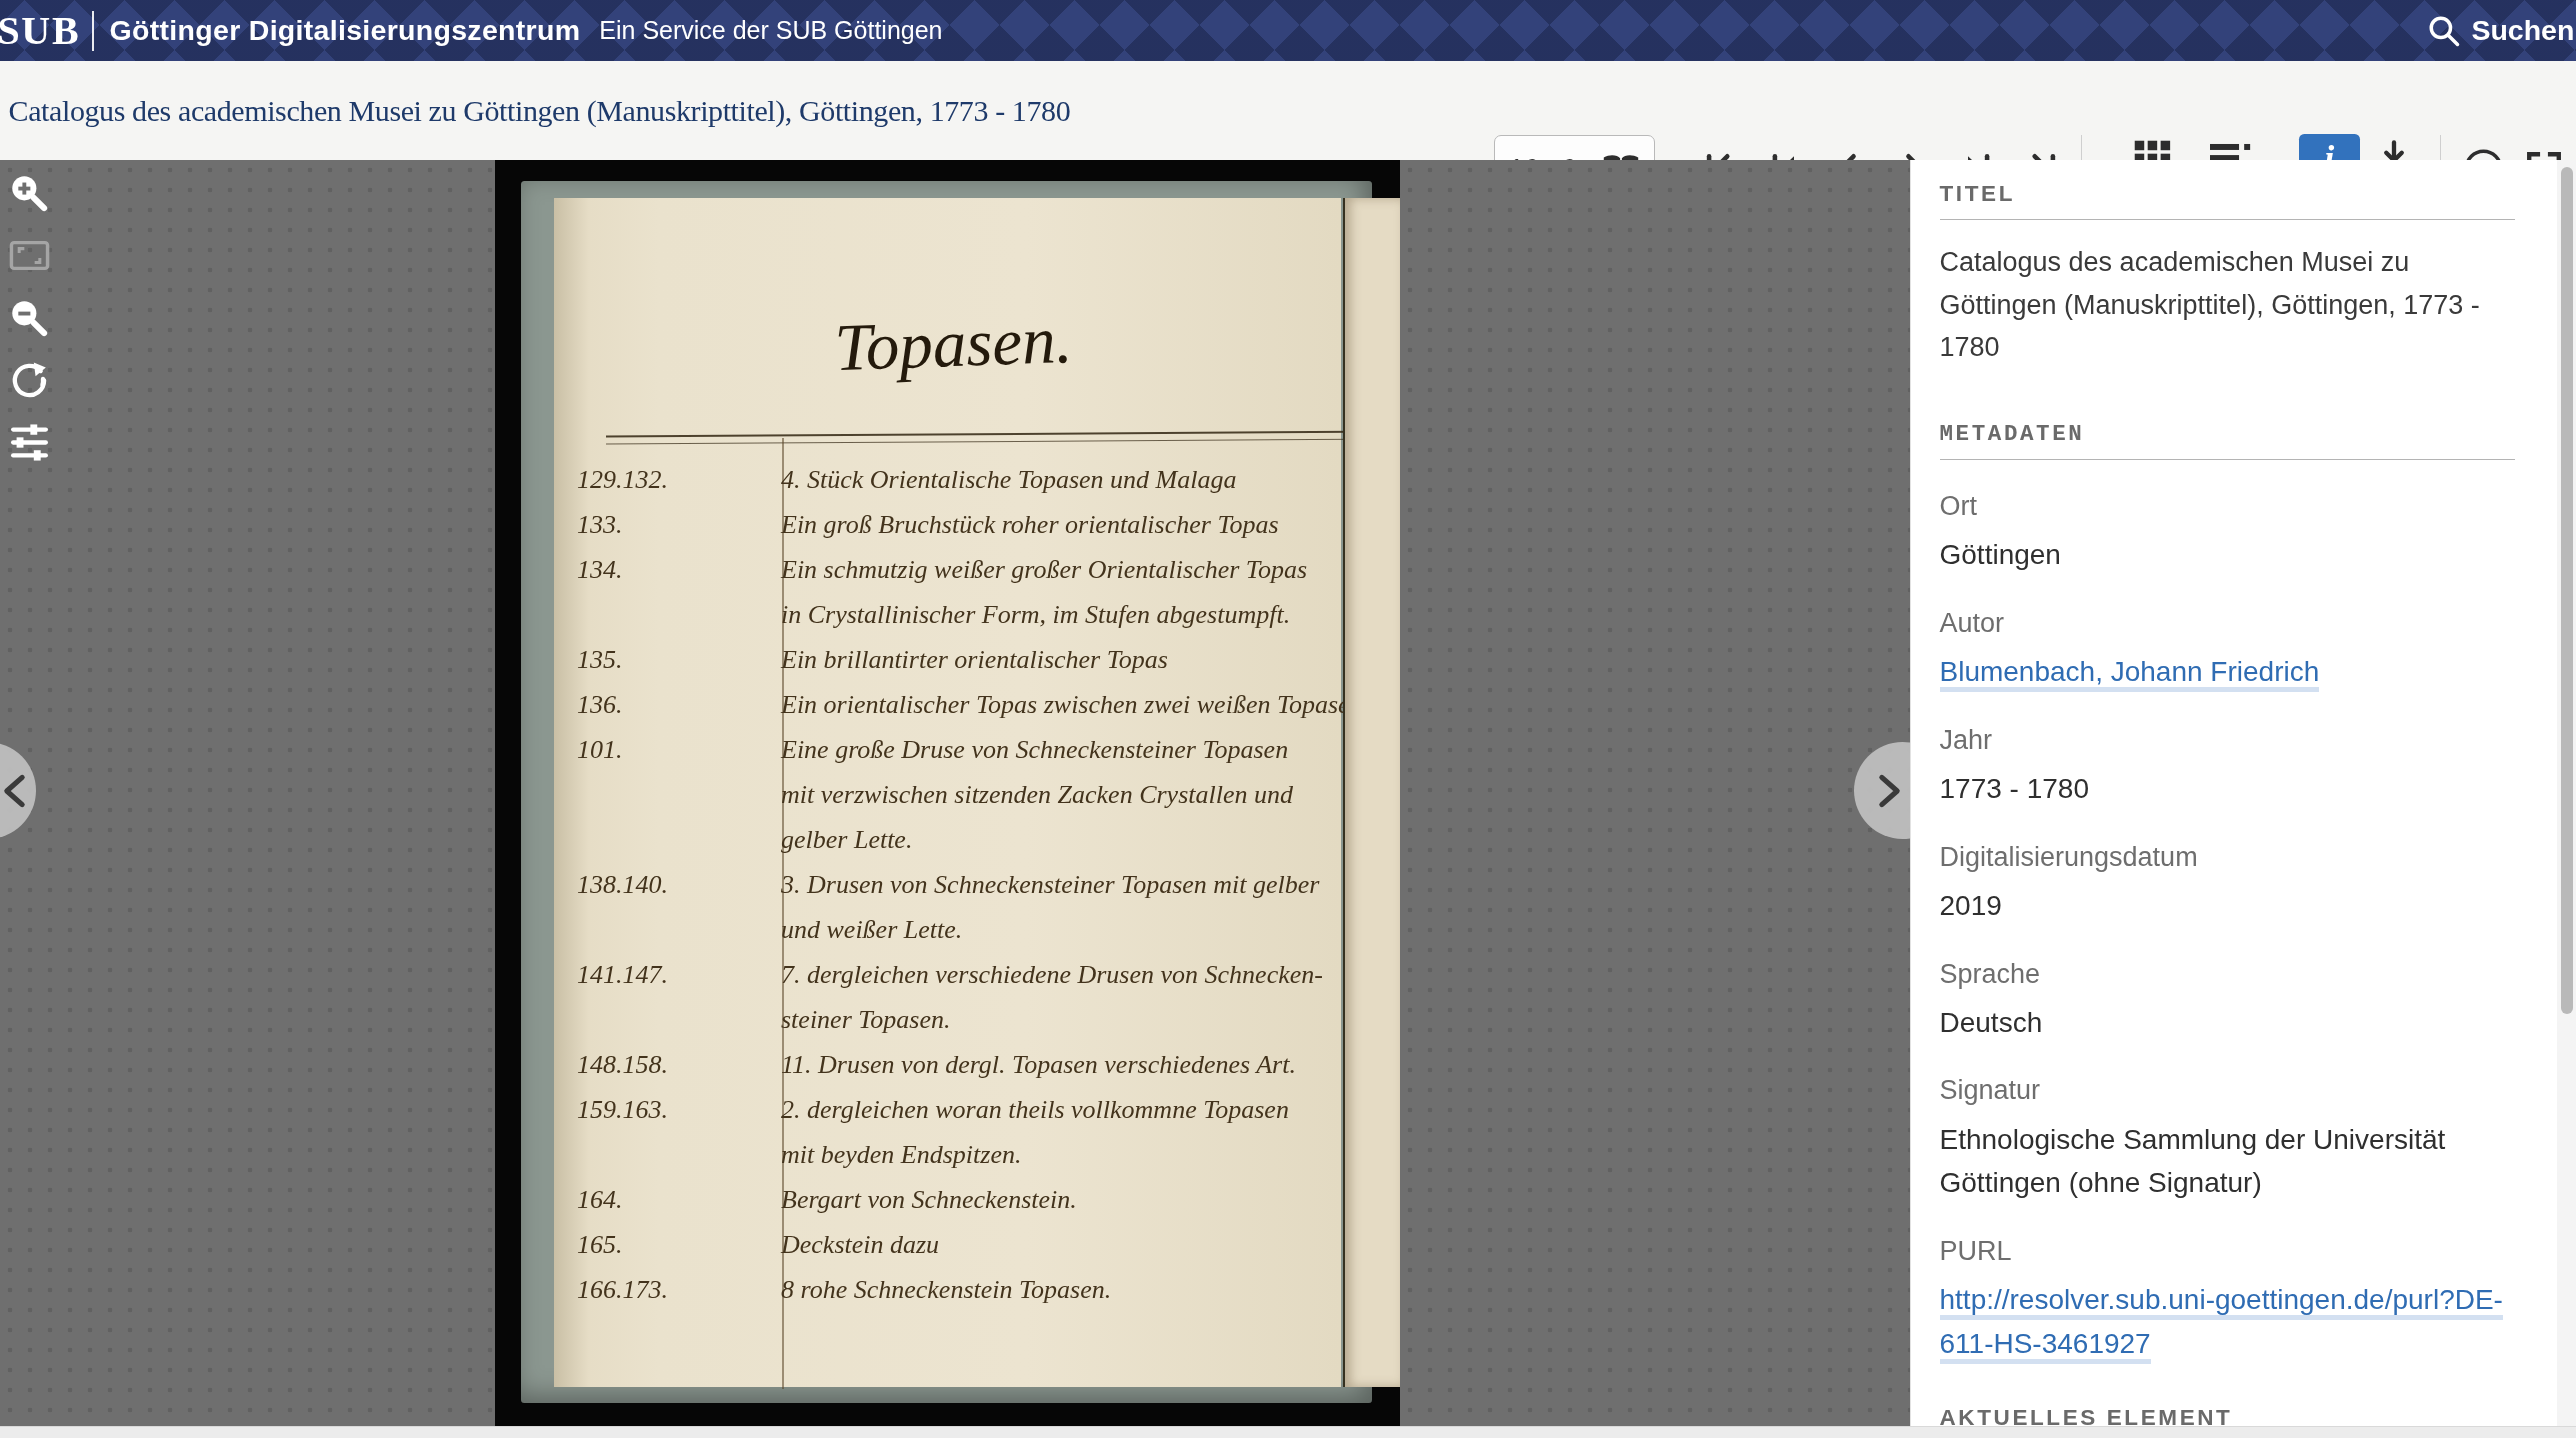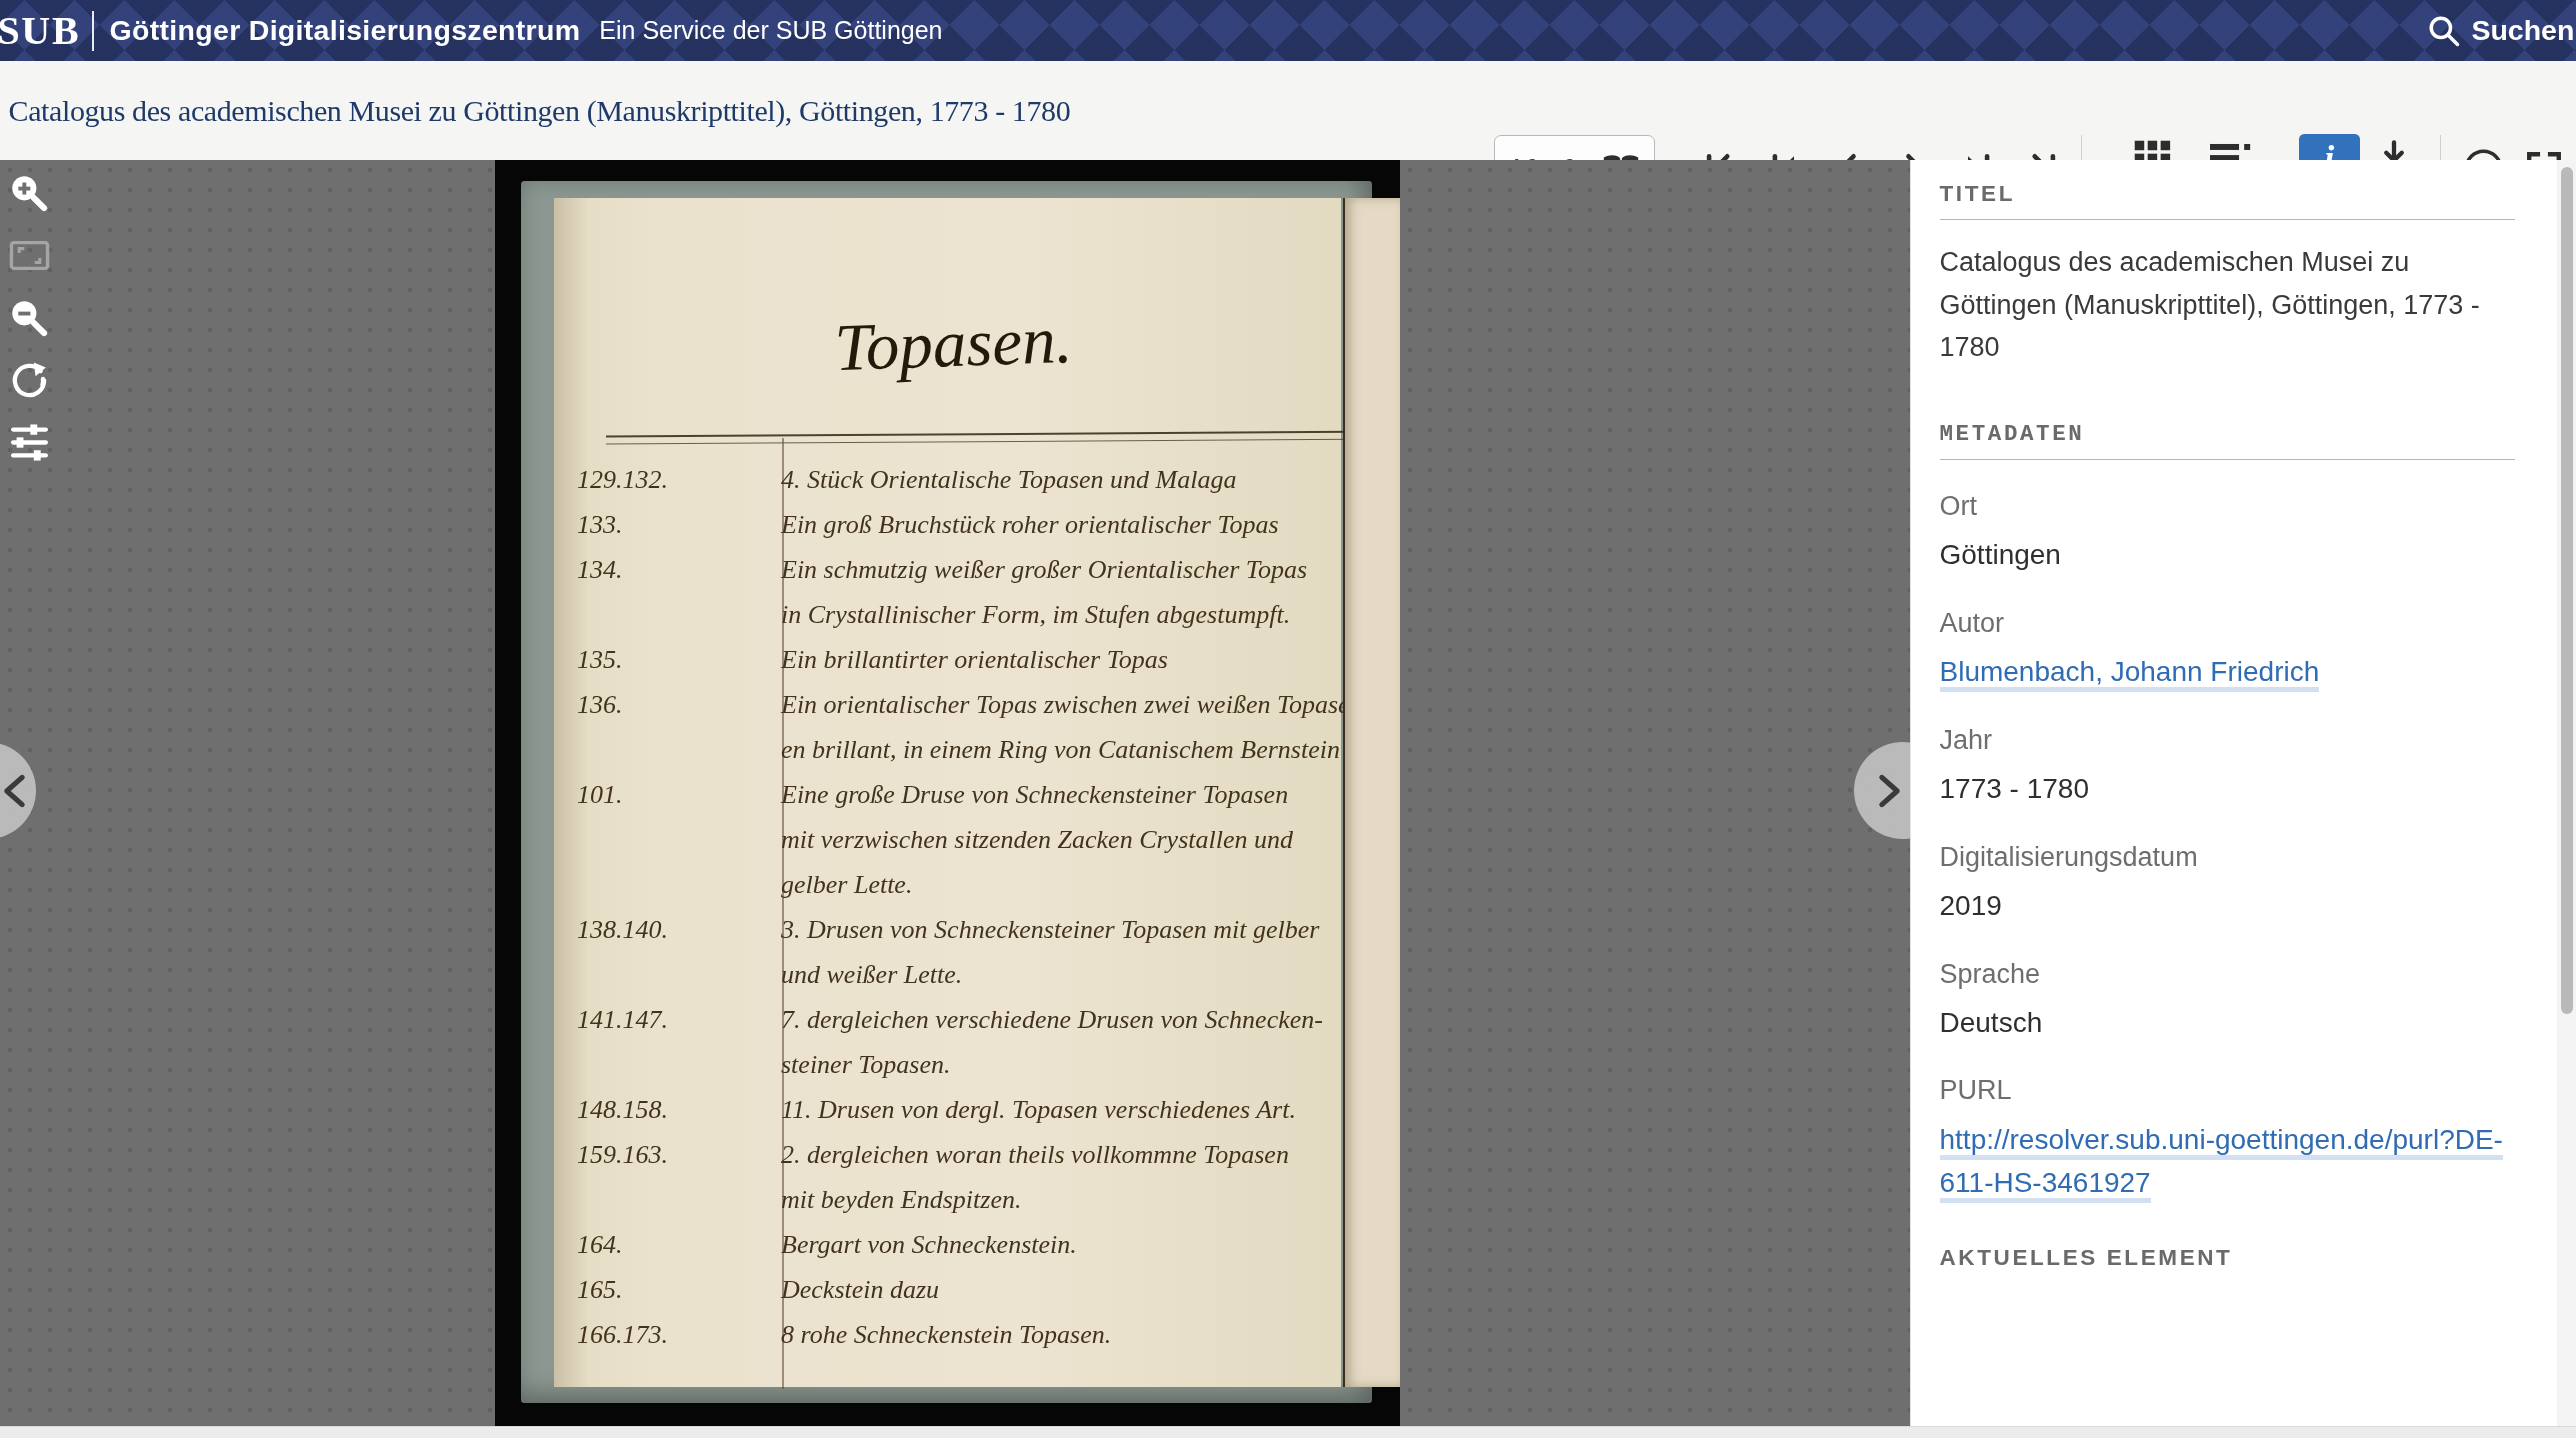--- a/index.html
+++ b/index.html
@@ -288,21 +288,20 @@
             <span class="tx">Ein brillantirter orientalischer Topas</span>
           </div>
 
           <div class="entry">
             <span class="no">136.</span>
             <span class="tx">Ein orientalischer Topas zwischen zwei weißen Topasen</span>
           </div>
 
           <div class="entry">
             <span class="no"></span>
-            <span class="tx">en brillant, in einem Ring von Catanischem Bernstein</span>
           </div>
 
           <div class="entry">
             <span class="no">101.</span>
             <span class="tx">Eine große Druse von Schneckensteiner Topasen</span>
           </div>
 
           <div class="entry">
             <span class="no"></span>
             <span class="tx">mit verzwischen sitzenden Zacken Crystallen und</span>
@@ -472,20 +471,24 @@
         <div class="field">
           <div class="lbl">Digitalisierungsdatum</div>
           <div class="val"><span>2019</span></div>
         </div>
 
         <div class="field">
           <div class="lbl">Sprache</div>
           <div class="val"><span>Deutsch</span></div>
         </div>
 
+        <div class="field">
+          <div class="lbl">Signatur</div>
+          <div class="val"><span>Ethnologische Sammlung der Universität Göttingen (ohne Signatur)</span></div>
+        </div>
 
         <div class="field">
           <div class="lbl">PURL</div>
           <div class="val link"><span>http://resolver.sub.uni-goettingen.de/purl?DE-611-HS-3461927</span></div>
         </div>
       </div>
 
     <div class="sect-head" style="margin-top:40px">AKTUELLES ELEMENT</div>
 
     <div class="vscroll">

